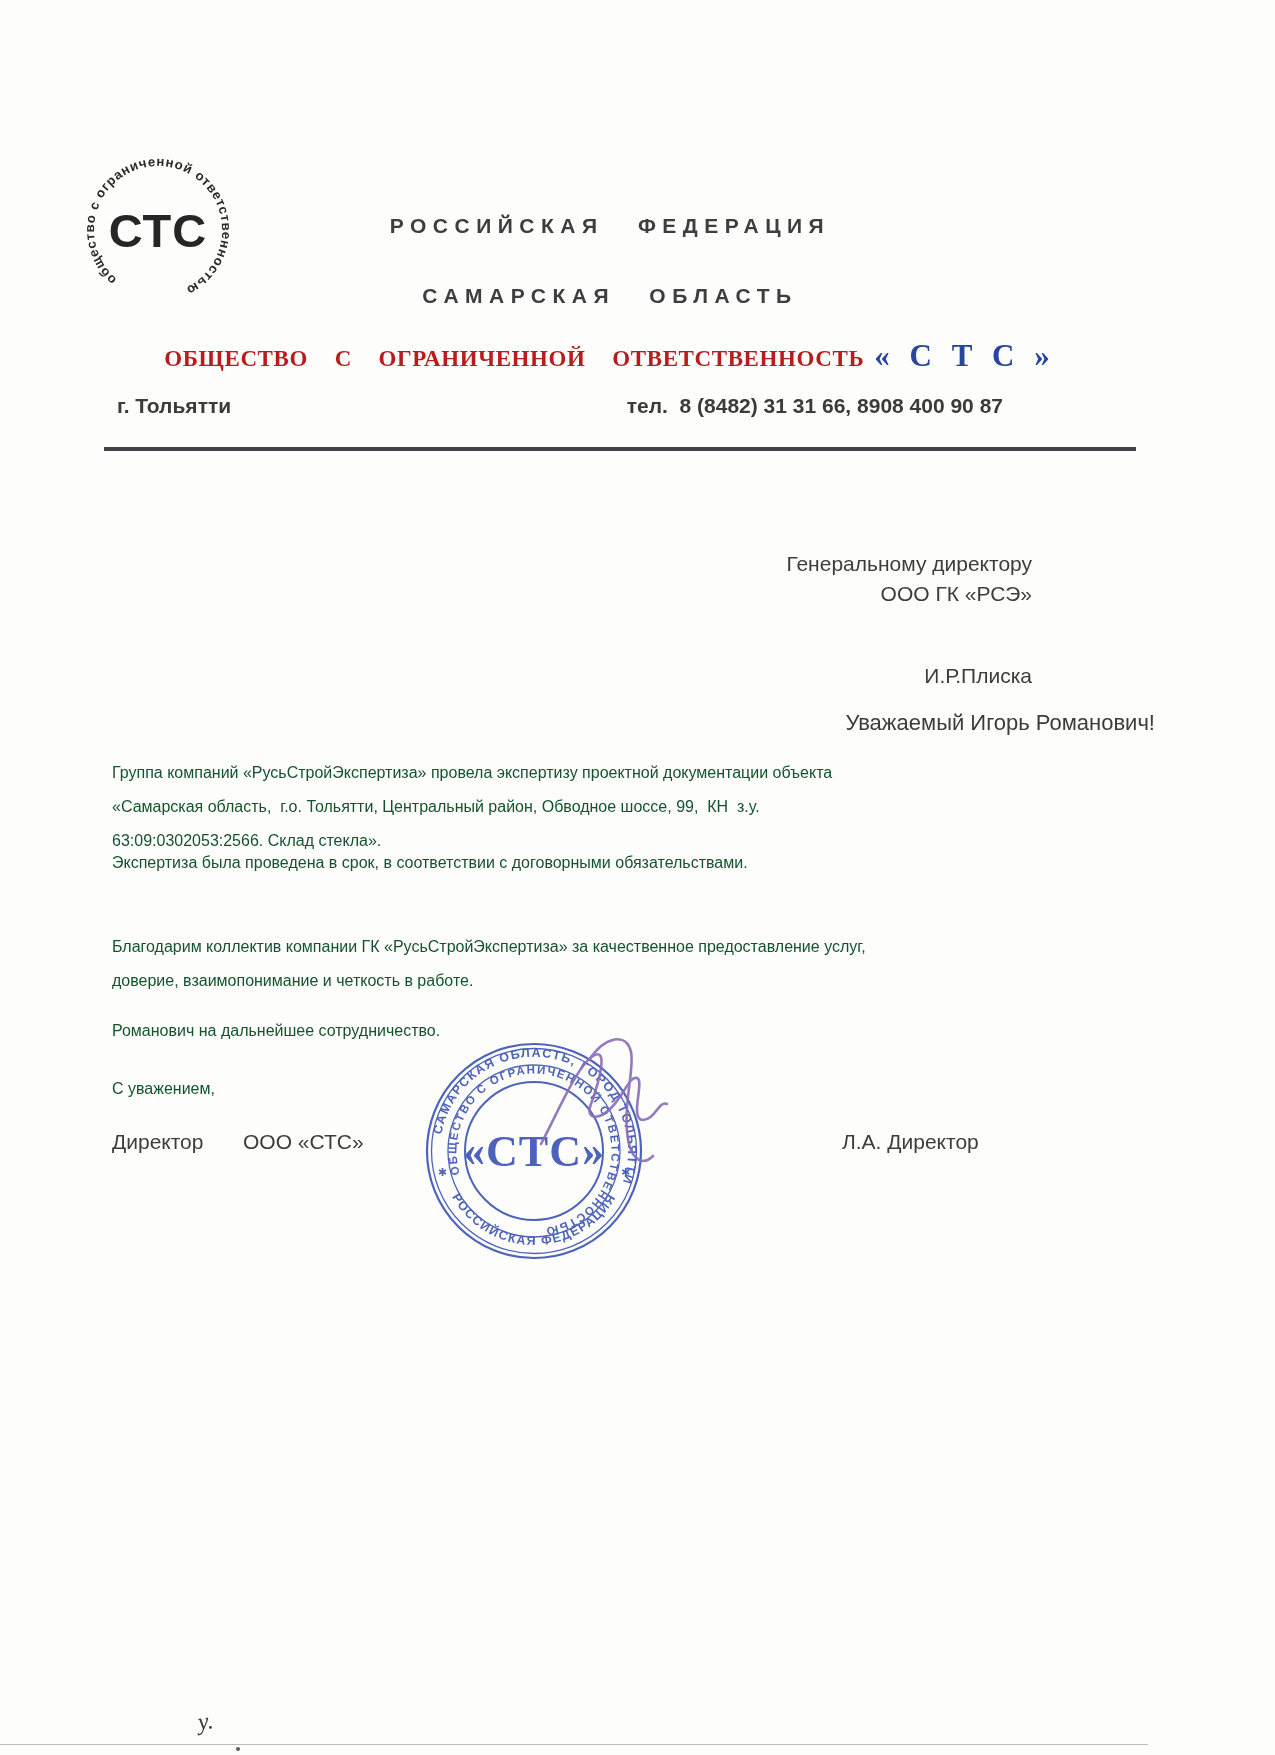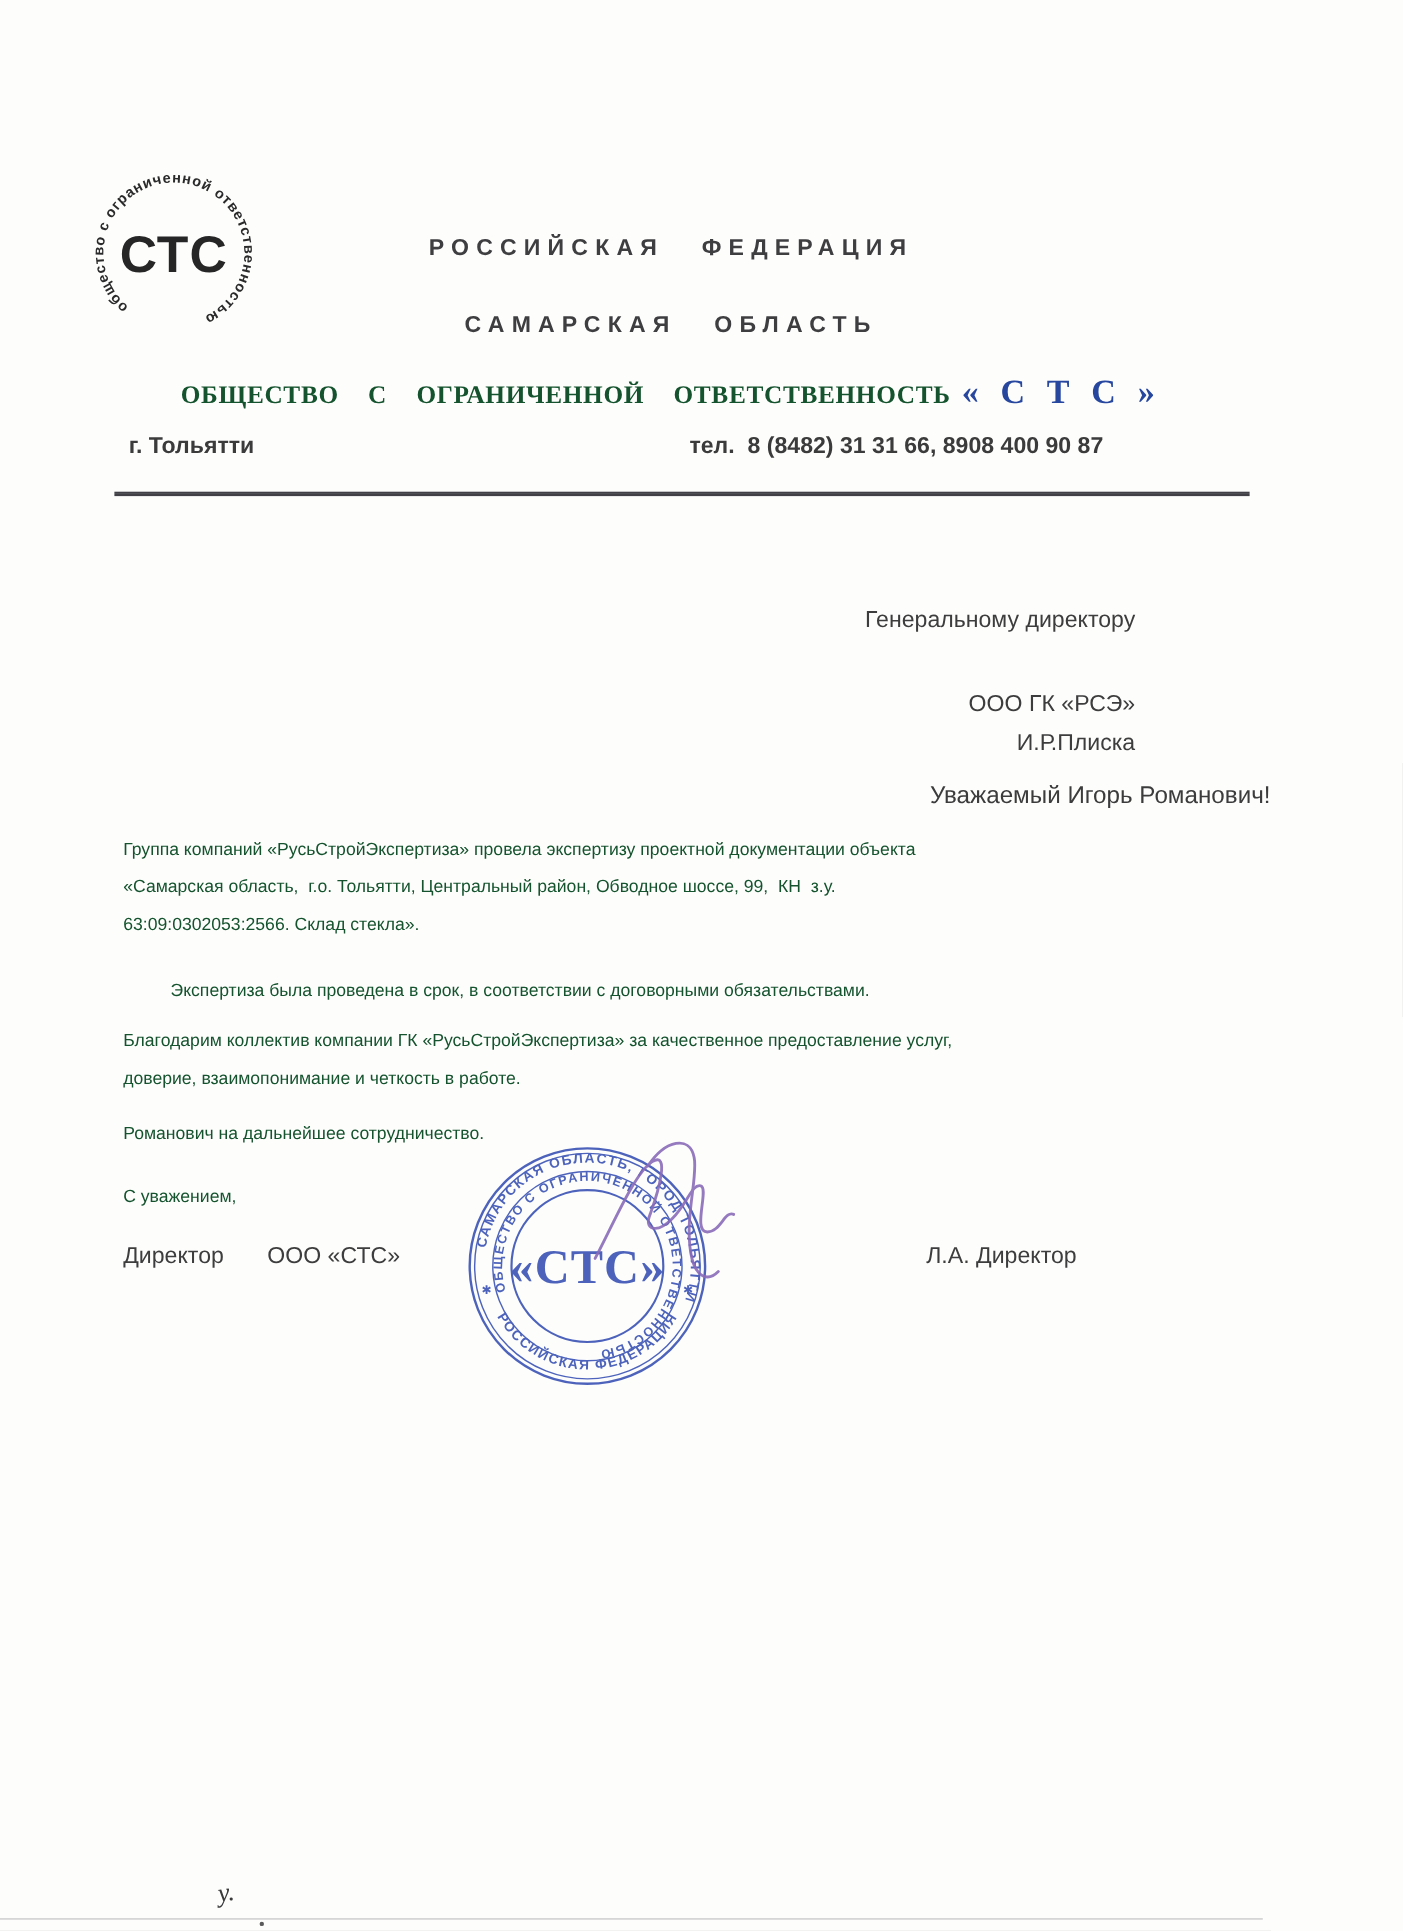--- a/index.html
+++ b/index.html
@@ -26,21 +26,21 @@
   }
   .hdr1 { top: 214px; }
   .hdr2 { top: 284px; }
 
   .org-line {
     left: 90px; width: 1040px; top: 338px;
     display: flex; justify-content: center; align-items: baseline; gap: 10px;
     font-family: "Liberation Serif", "DejaVu Serif", serif;
   }
   .org-prefix {
-    font-size: 23px; font-weight: 700; color: #14532d;
+    font-size: 23px; font-weight: 700; color: #b91c1c;
     letter-spacing: 0.6px; word-spacing: 7px; white-space: pre;
   }
   .org-name {
     font-size: 31px; font-weight: 700; color: #27479f;
     letter-spacing: 6px; white-space: pre;
   }
 
   .city {
     left: 117px; top: 394px;
     font-size: 21px; font-weight: 700; color: #3b3b3b;
@@ -51,33 +51,33 @@
   }
 
   .double-rule {
     left: 104px; top: 447px; width: 1032px; height: 3px;
     border-top: 2px solid #404046; border-bottom: 2px solid #404046;
   }
 
   
   .rcpt { right: 243px; text-align: right; font-size: 21px; color: #3d3d3d; }
   .rcpt1 { top: 552px; }
-  .rcpt2 { top: 628px; }
+  .rcpt2 { top: 582px; }
   .rcpt3 { top: 664px; }
 
   
   .salutation {
     left: 0; width: 1155px; top: 710px; text-align: right;
     font-size: 22px; color: #3c3c3c;
   }
   .bodyline {
     left: 112px; font-size: 16px; color: #14532d; white-space: pre; text-align: right;
   }
   .b1a { top: 764px; } .b1b { top: 798px; } .b1c { top: 832px; }
-  .b2  { top: 892px; margin-left: 43px; }
+  .b2  { top: 854px; }
   .b3a { top: 938px; } .b3b { top: 972px; }
   .b4  { top: 1022px; }
   .regards { top: 1080px; }
   .sig-title { left: 112px; top: 1130px; font-size: 21px; color: #3d3d3d; }
   .sig-company { left: 243px; top: 1130px; font-size: 21px; color: #3d3d3d; }
   .sig-name { left: 842px; top: 1130px; font-size: 21px; color: #3d3d3d; }
 
   
   .stamp { left: 423px; top: 1040px; }
   .signature { left: 533px; top: 1026px; }

